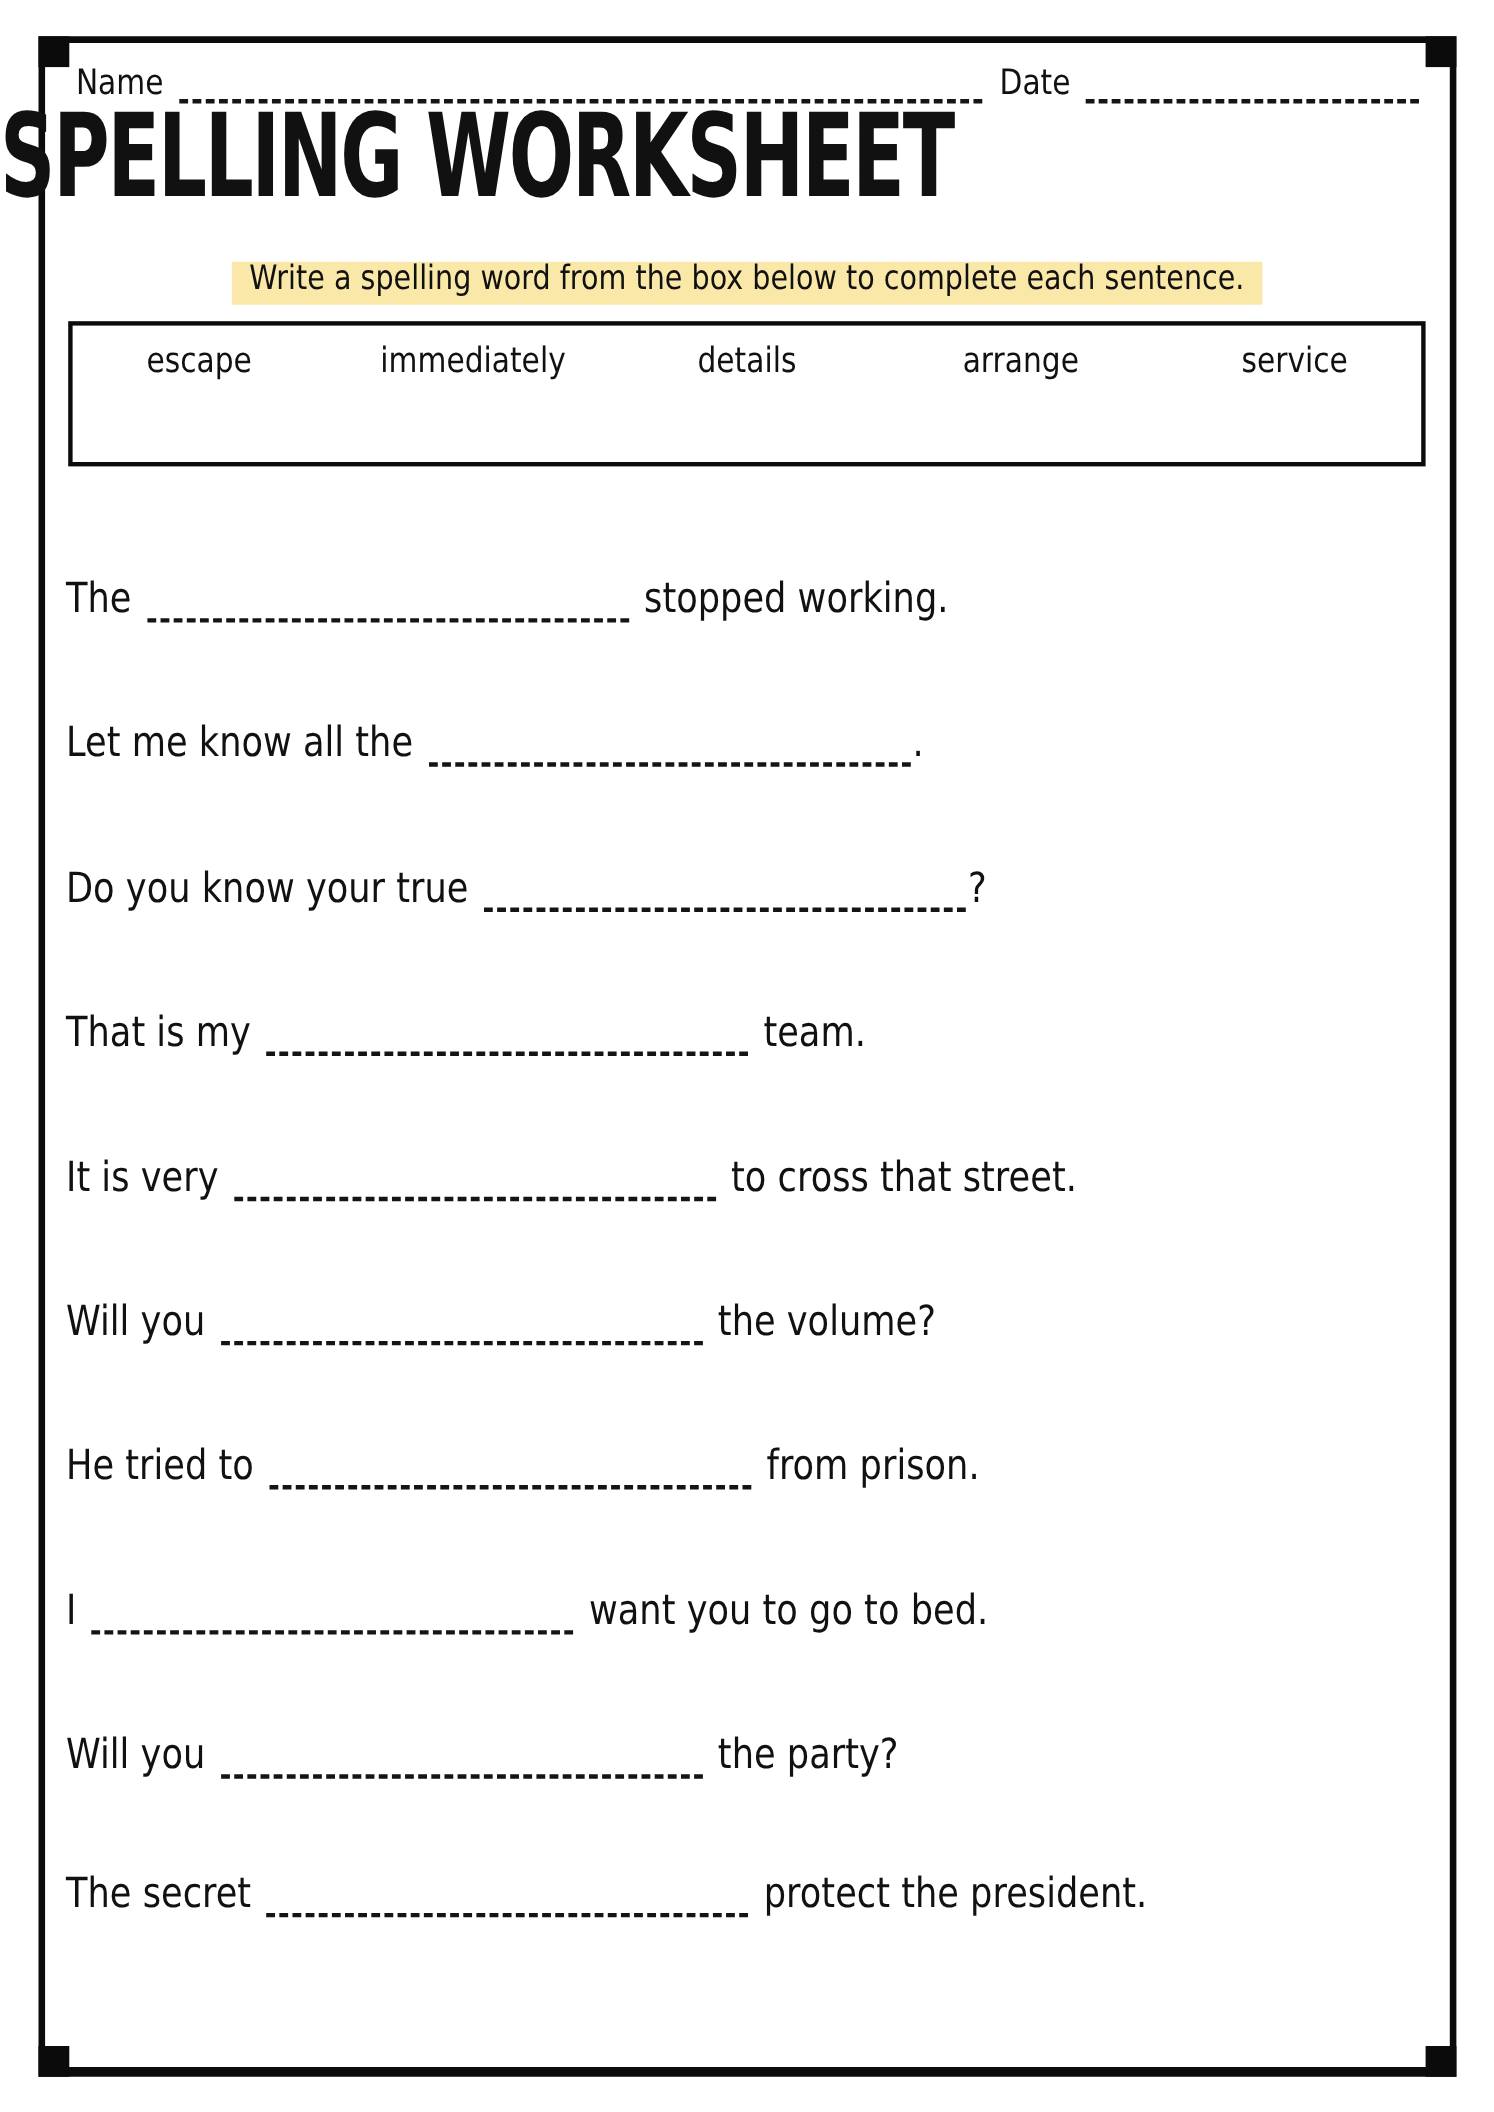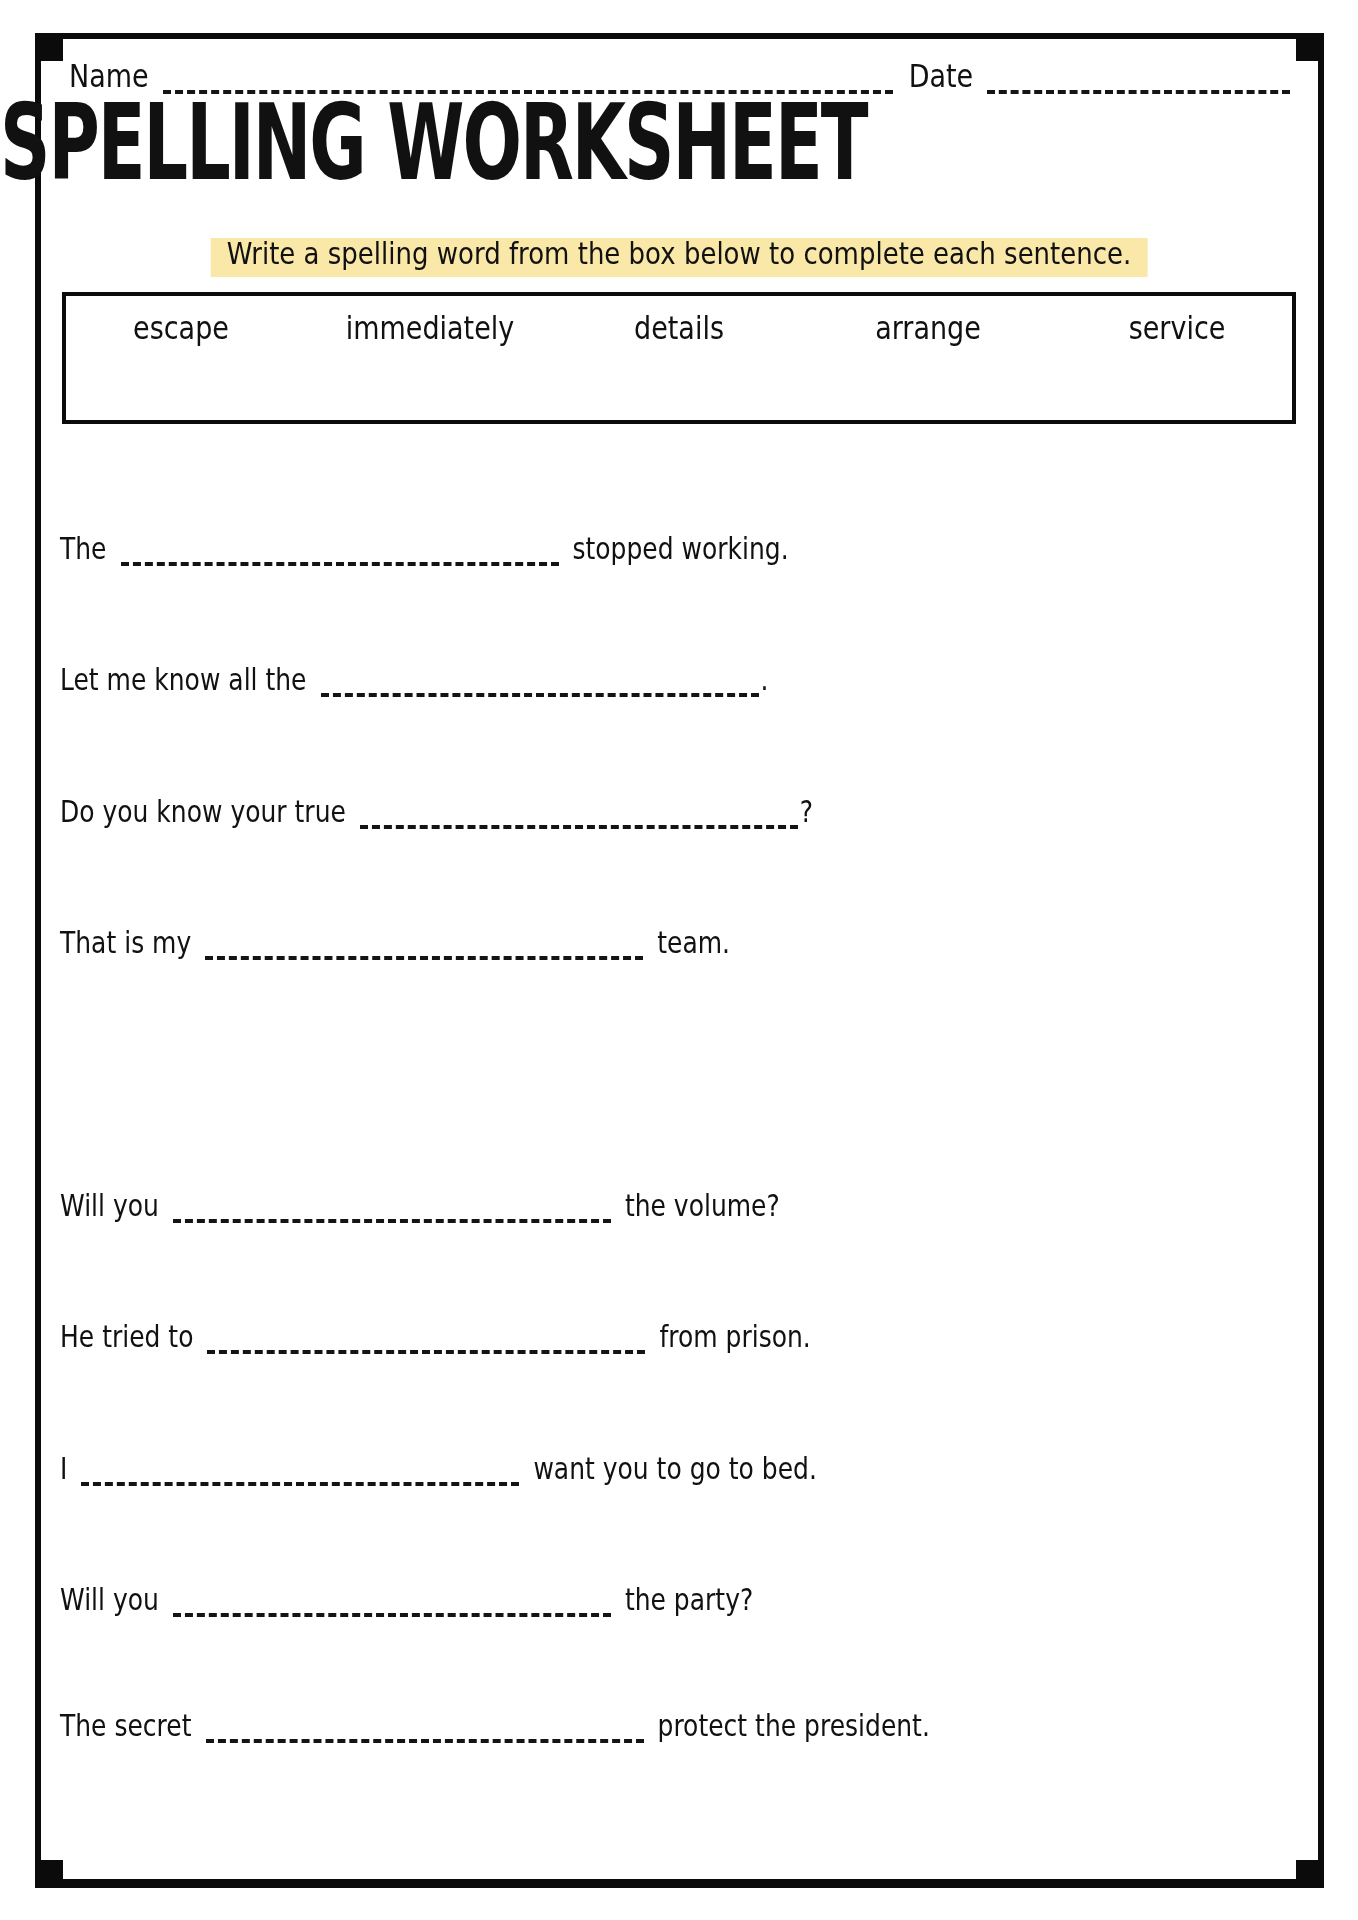--- a/index.html
+++ b/index.html
@@ -53,21 +53,21 @@
     border:4px solid #0b0b0b; display:grid; grid-template-rows:1fr 1fr;
     padding:6px 0; background:#ffffff;
   }
   .bank-row { display:grid; grid-template-columns:repeat(5,1fr); align-items:center;gap:19px; }
   .bank-word { justify-self:center; font-size:27px; transform-origin:50% 100%; }
 
   
   .sentences { position:absolute; inset:0; }
   .sentence {
     position:absolute; left:60px; right:50px; height:54px;
-    display:flex; align-items:flex-end; font-size:25px; white-space:nowrap;
+    display:flex; align-items:flex-end; font-size:32px; white-space:nowrap;
   }
   .blank {
     flex:0 0 438px; height:40px; border-bottom:4px dashed #141414;
     margin:0 14px; align-self:flex-end;
   }
   .blank.tight { margin-right:2px; }
 </style>
 </head>
 <body>
 
@@ -117,20 +117,25 @@
     <div class="sentence" style="top: 775px;">
       <span class="stretch">Do you know your true</span>
       <span class="blank tight"></span>
       <span class="stretch">?</span>
     </div>
     <div class="sentence" style="top: 906px;">
       <span class="stretch">That is my</span>
       <span class="blank"></span>
       <span class="stretch">team.</span>
     </div>
+    <div class="sentence" style="top: 1038px;">
+      <span class="stretch">It is very</span>
+      <span class="blank"></span>
+      <span class="stretch">to cross that street.</span>
+    </div>
     <div class="sentence" style="top: 1169px;">
       <span class="stretch">Will you</span>
       <span class="blank"></span>
       <span class="stretch">the volume?</span>
     </div>
     <div class="sentence" style="top: 1300px;">
       <span class="stretch">He tried to</span>
       <span class="blank"></span>
       <span class="stretch">from prison.</span>
     </div>

